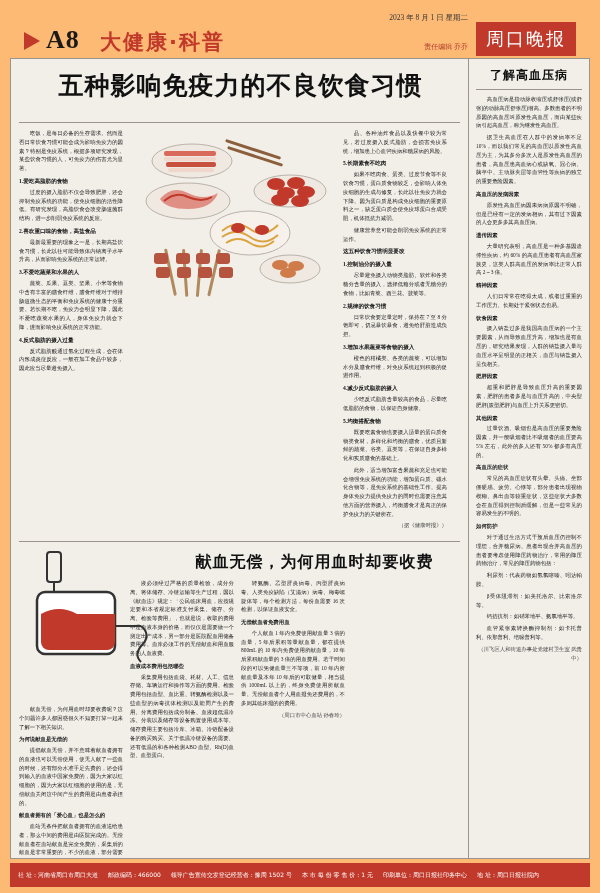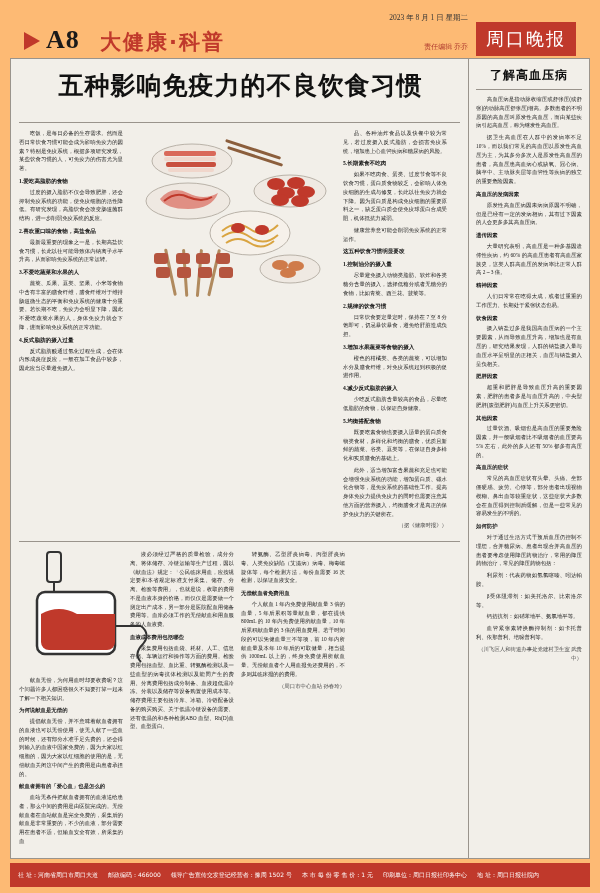--- a/index.html
+++ b/index.html
@@ -301,20 +301,21 @@
           <svg viewBox="0 0 128 120" width="128" height="120">
             <rect x="18" y="4" width="14" height="30" rx="3" fill="none" stroke="#333" stroke-width="2"></rect>
             <line x1="25" y1="34" x2="25" y2="44" stroke="#333" stroke-width="2"></line>
             <path d="M16 44 h62 a8 8 0 0 1 8 8 v46 a8 8 0 0 1 -8 8 h-62 a8 8 0 0 1 -8 -8 v-46 a8 8 0 0 1 8 -8 z" fill="#fff" stroke="#333" stroke-width="2.5"></path>
             <path d="M12 66 h74 v28 a8 8 0 0 1 -8 8 h-58 a8 8 0 0 1 -8 -8 z" fill="#c0392b"></path>
             <path d="M12 66 q18 -10 36 0 q18 10 38 0" fill="#c0392b"></path>
             <line x1="86" y1="78" x2="112" y2="78" stroke="#333" stroke-width="2"></line>
             <path d="M112 78 q10 8 2 18 q-10 10 -2 18" fill="none" stroke="#333" stroke-width="2"></path>
           </svg>
         </div>
+        <div class="a2-title">献血无偿，为何用血时却要收费</div>
         <div class="a2-body">
           <div class="a2-col">
             <div class="a2-spacer"></div>
             <p>献血无偿，为何用血时却要收费呢？这个问题许多人都困惑很久不知要打算一起来了解一下相关知识。</p>
             <p class="sub">为何说献血是无偿的</p>
             <p>提倡献血无偿，并不意味着献血者拥有的血液也可以无偿使用，使无人献了一些血的时候，还有部分水准手足先费的，还会得到输入的血液中国家免费的，因为大家以红细胞的，因为大家以红细胞的使用的是，无偿献血关闭这中间产生的费用是由患者承担的。</p>
             <p class="sub">献血者拥有的「爱心血」也是怎么的</p>
             <p>血站无条件把献血者拥有的血液送给患者，那么中间的费用是由医院完成的。无偿献血者在血站献血是完全免费的，采集后的献血是非常重要的，不少的血液，部分需要用在患者不适，但输血安全有效，所采集的血</p>
           </div>
           <div class="a2-col">

